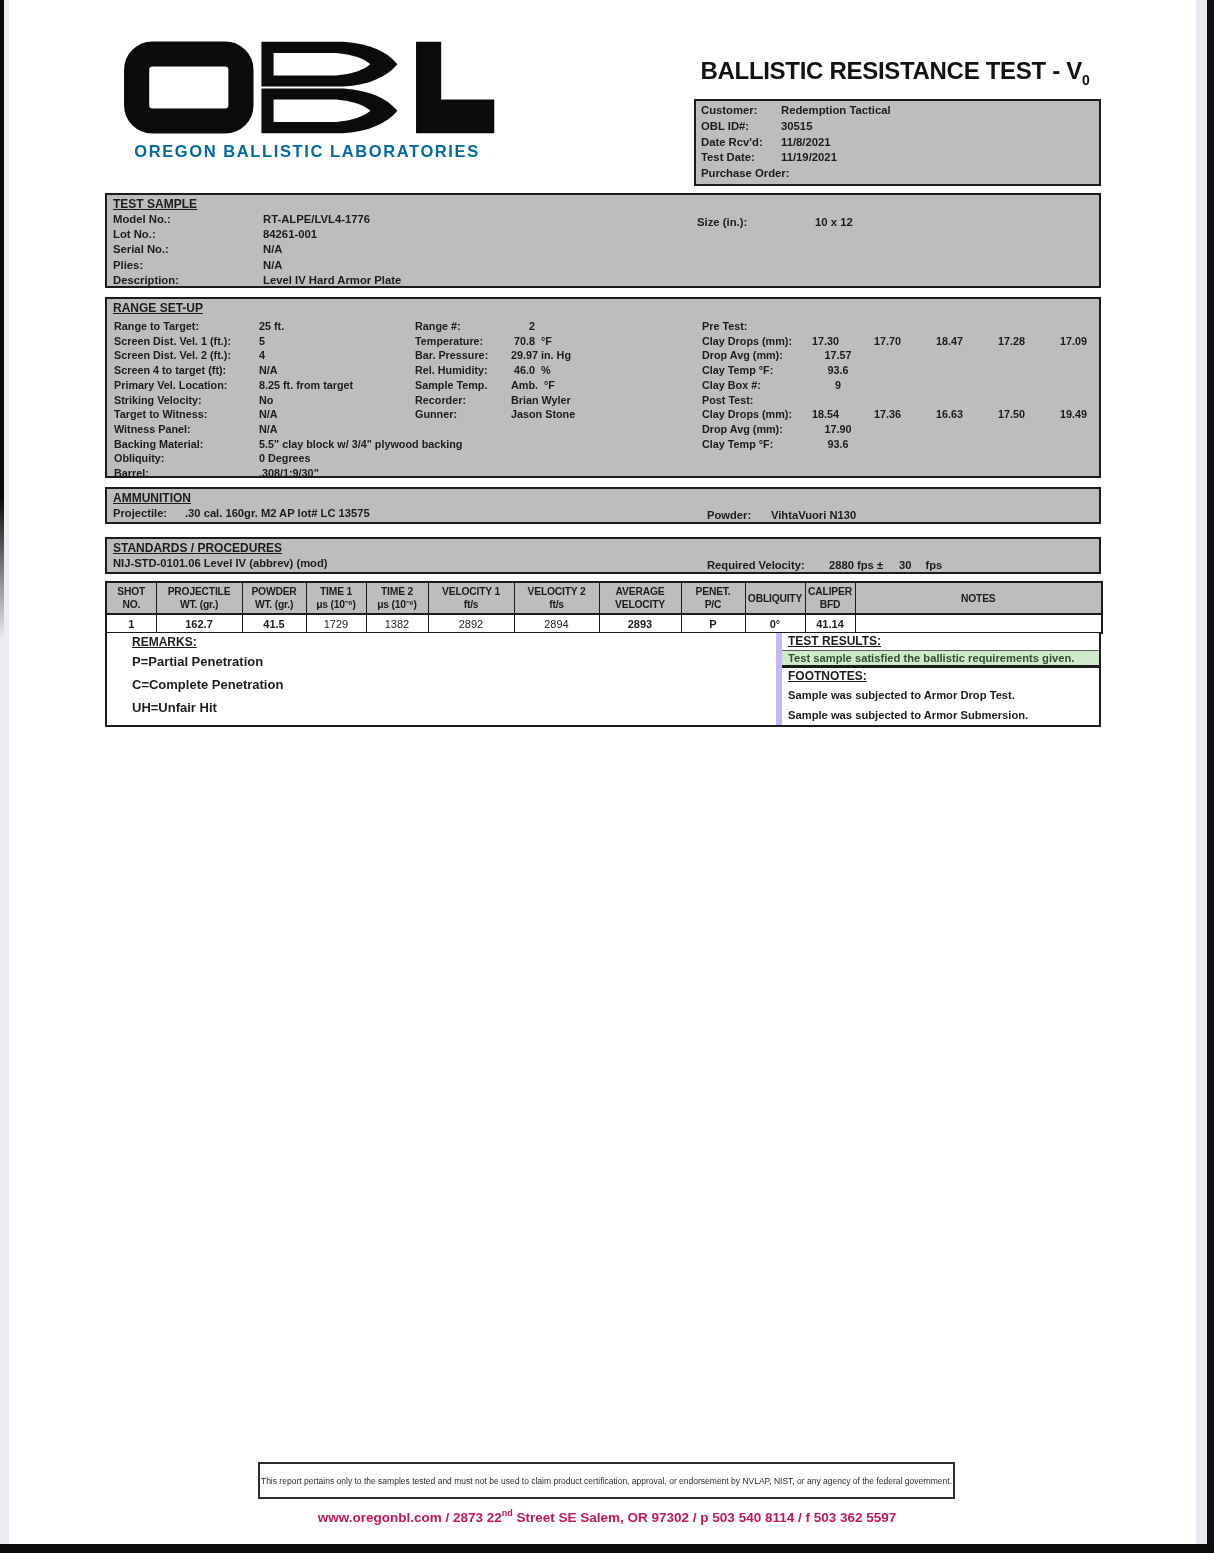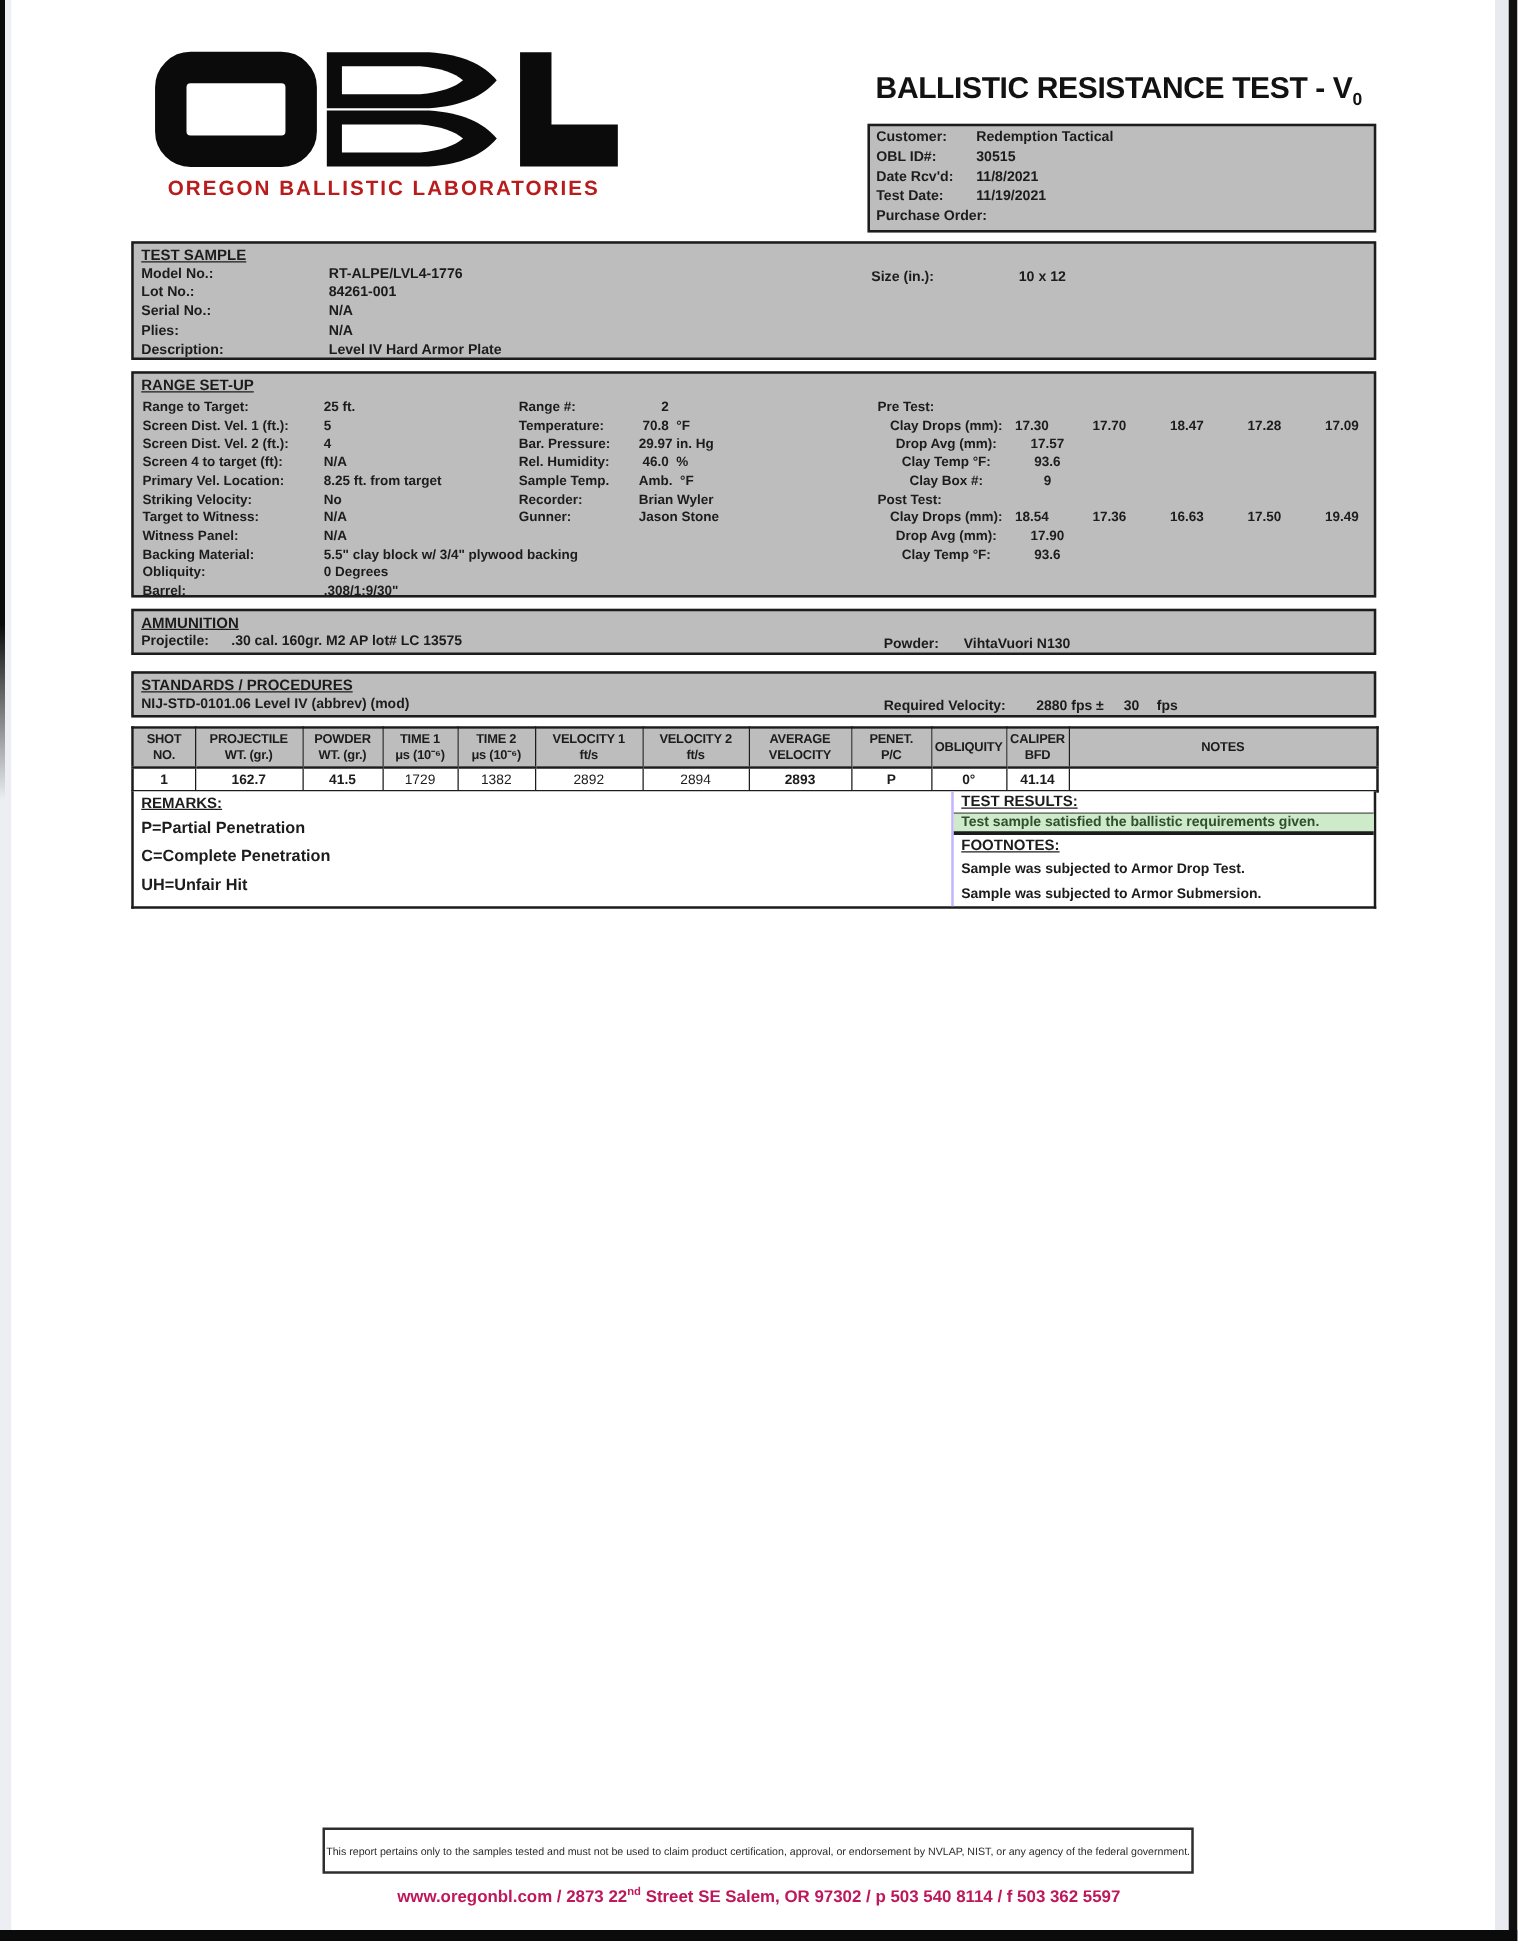--- a/index.html
+++ b/index.html
@@ -12,21 +12,21 @@
   .edge-left-black{position:absolute;left:0;top:0;width:4px;height:640px;
     background:linear-gradient(to bottom,#0a0a0a 78%,rgba(10,10,10,0));}
   .edge-right-gray{position:absolute;right:6px;top:0;width:12px;height:100%;background:#e9eaef;}
   .edge-right-black{position:absolute;right:0;top:0;width:7px;height:100%;background:#101010;}
   .edge-bottom-black{position:absolute;left:0;bottom:0;width:100%;height:9px;background:#0b0b0b;}
 
   
   .logo-block{position:absolute;left:118px;top:40px;width:385px;}
   .logo-svg{display:block;width:380px;height:95px;}
   .logo-caption{margin-top:7px;width:378px;text-align:center;font-size:16.5px;font-weight:bold;
-    letter-spacing:1.6px;color:#b91c1c;white-space:nowrap;}
+    letter-spacing:1.6px;color:#0369a1;white-space:nowrap;}
 
   .doc-title{position:absolute;left:660px;top:57px;width:470px;text-align:center;
     font-size:24px;font-weight:bold;letter-spacing:-0.3px;color:#121212;}
   .doc-title sub{font-size:14px;}
 
   .graybox{position:absolute;background:#bdbdbd;border:2px solid #1c1c1c;box-sizing:border-box;}
   .sec-h{font-size:12px;font-weight:bold;text-decoration:underline;line-height:15px;white-space:nowrap;}
 
   .info-box{left:694px;top:99px;width:407px;height:87px;padding:2px 5px;}
   .info-row{line-height:15.8px;font-size:11.3px;font-weight:bold;white-space:nowrap;}
@@ -38,21 +38,21 @@
   .ts-size{position:absolute;left:590px;top:21px;font-size:11.3px;font-weight:bold;}
   .ts-size .sz-label{display:inline-block;width:118px;}
 
   .box-range{left:105px;top:297px;width:996px;height:181px;padding:2px 6px;}
   .rs-row{line-height:14.7px;font-size:10.8px;font-weight:bold;white-space:pre;}
   .rs-col1{position:absolute;left:7px;top:20px;}
   .rs-col1 .lbl{display:inline-block;width:145px;}
   .rs-col2{position:absolute;left:308px;top:20px;}
   .rs-col2 .lbl{display:inline-block;width:96px;}
   .rs-col3{position:absolute;left:595px;top:20px;}
-  .rs-col3 .lbl{display:inline-block;width:110px;text-align:center;}
+  .rs-col3 .lbl{display:inline-block;width:110px;}
   .drop{display:inline-block;width:62px;}
   .oneval{display:inline-block;width:52px;text-align:center;}
 
   .box-ammo{left:105px;top:487px;width:996px;height:37px;padding:2px 6px;}
   .am-row{line-height:15px;font-size:11.2px;font-weight:bold;white-space:nowrap;}
   .am-label{display:inline-block;width:72px;}
   .am-powder{position:absolute;left:600px;top:20px;font-size:11.2px;font-weight:bold;}
   .am-powder .lbl{display:inline-block;width:64px;}
 
   .box-standards{left:105px;top:537px;width:996px;height:37px;padding:2px 6px;}
@@ -64,21 +64,21 @@
   .lower-block{position:absolute;left:105px;top:581px;width:996px;}
   table.shots{border-collapse:collapse;table-layout:fixed;width:996px;border:2px solid #1c1c1c;}
   table.shots th{background:#bdbdbd;border:1px solid #1c1c1c;font-size:10.3px;line-height:13px;
     font-weight:bold;padding:2px 0;text-align:center;overflow:hidden;letter-spacing:-0.2px;}
   table.shots td{background:#fff;border:1px solid #1c1c1c;border-top:2px solid #1c1c1c;
     font-size:11px;text-align:center;height:17px;padding:0;}
   td.b{font-weight:bold;} td.n{font-weight:normal;}
 
   .remarks-area{display:flex;border:2px solid #1c1c1c;border-top:none;background:#fff;
     width:996px;height:94px;box-sizing:border-box;margin-top:-1px;}
-  .rm-left{width:656px;border-right:2px solid #c4b5fd;padding:2px 6px;box-sizing:border-box;}
+  .rm-left{width:656px;border-right:6px solid #c4b5fd;padding:2px 6px;box-sizing:border-box;margin-left:19px;}
   .rm-line{font-size:13px;font-weight:bold;line-height:23px;}
   .rm-right{flex:1;display:flex;flex-direction:column;}
   .tr-header{padding:1px 6px;height:18px;box-sizing:border-box;}
   .tr-green{border-top:1px solid #5a5a5a;border-bottom:3px solid #1c1c1c;
     padding:1px 6px;font-weight:bold;font-size:11.2px;height:19px;box-sizing:border-box;}
   .fn-header{padding:1px 6px;height:18px;box-sizing:border-box;}
   .fn-line{padding:0 6px;font-size:11.2px;font-weight:bold;line-height:20px;}
 
   .footer-box{position:absolute;left:258px;top:1462px;width:697px;height:37px;
     border:2px solid #2e2e2e;box-sizing:border-box;display:flex;align-items:center;justify-content:center;

